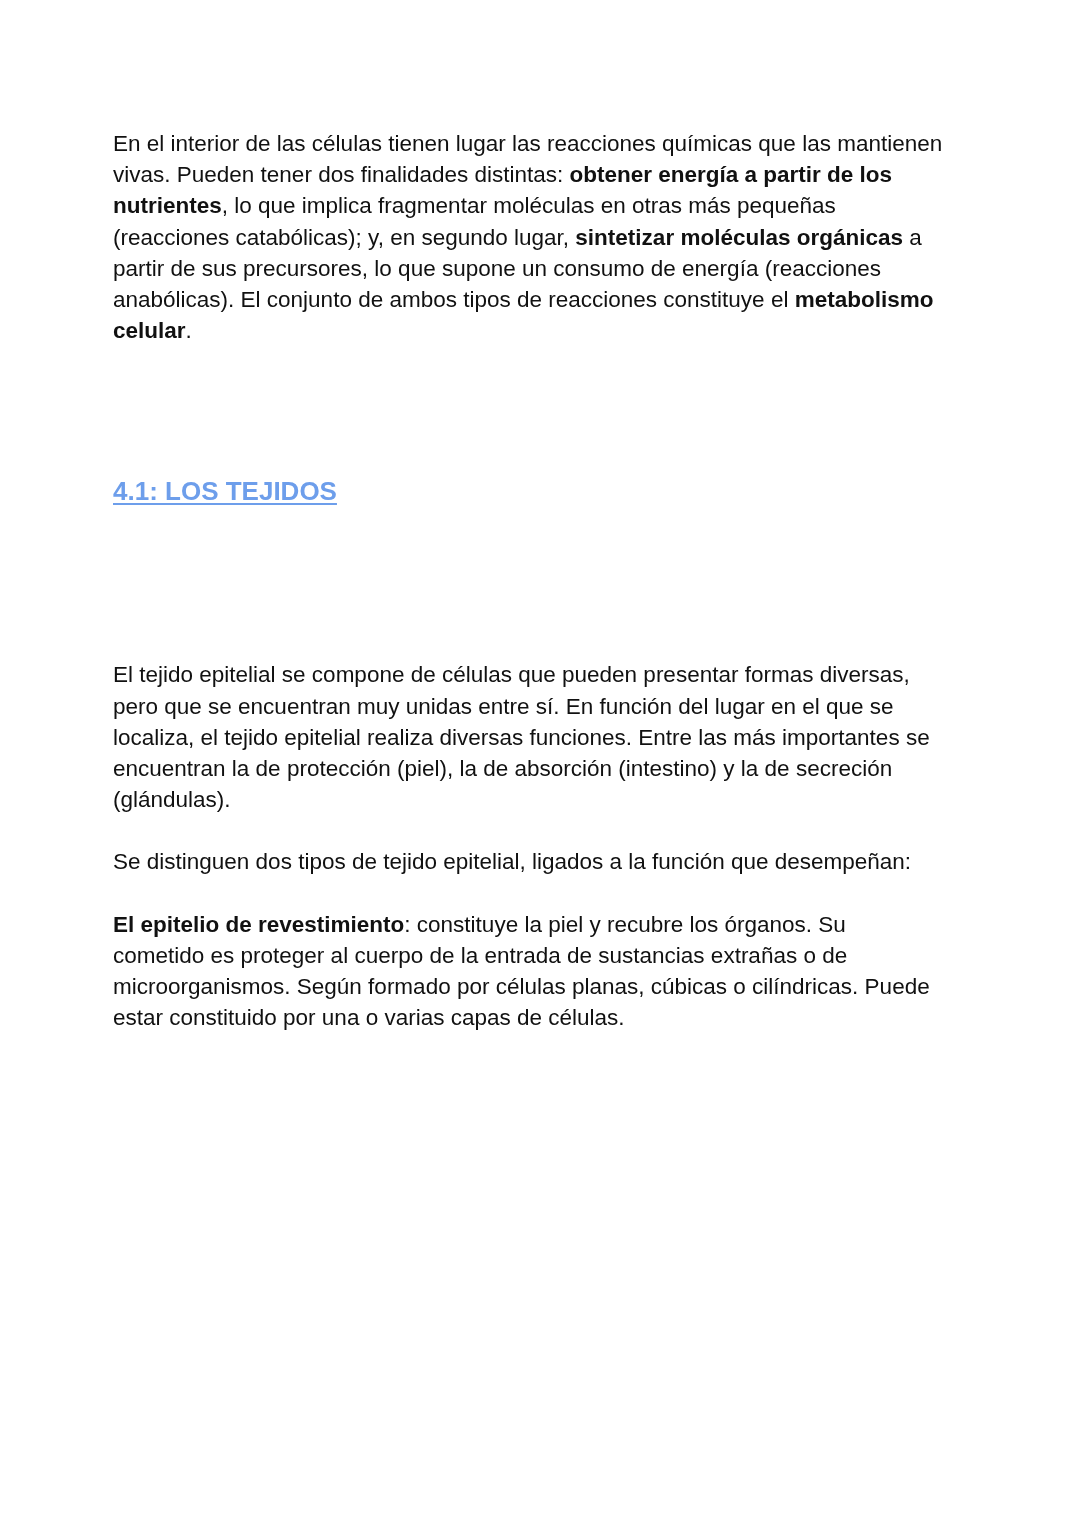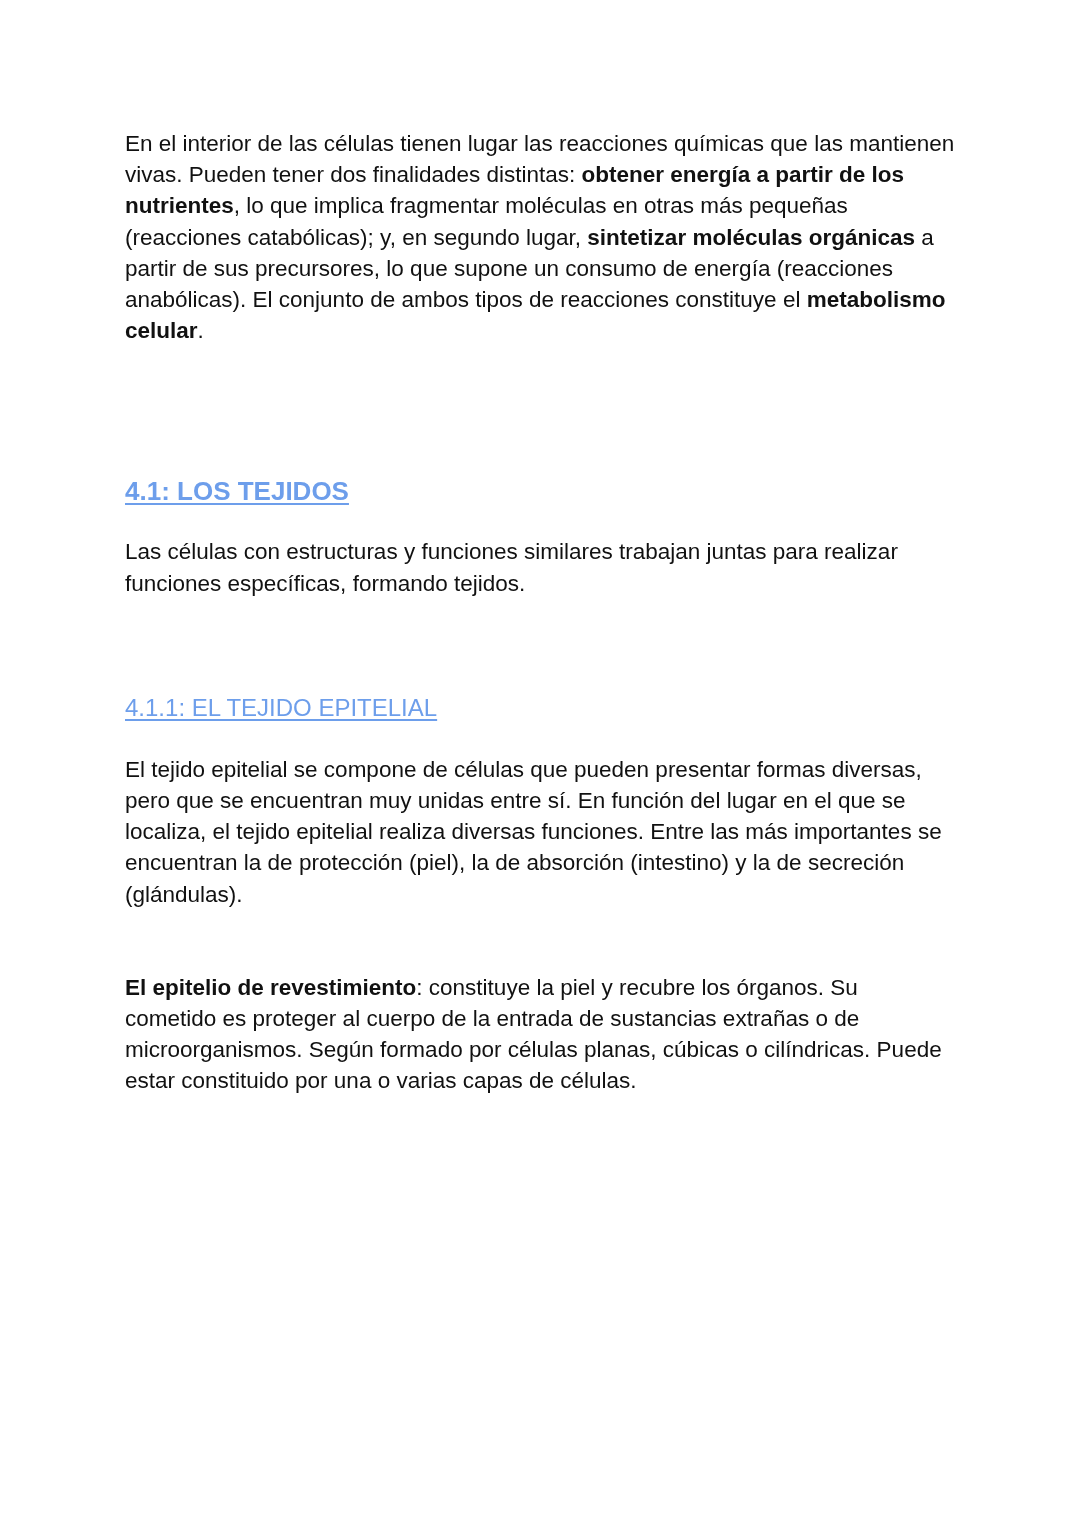--- a/index.html
+++ b/index.html
@@ -1,39 +1,38 @@
 <!DOCTYPE html>
 <html><head>
   <meta charset="utf-8">
   <style>
     html, body { margin: 0; padding: 0; background: #ffffff; }
     body { width: 1080px; height: 1525px; position: relative; overflow: hidden;
            font-family: "Liberation Sans", sans-serif; color: #111111; }
-    .page { position: absolute; left: 125px; top: 128px; width: 830px; }
+    .page { position: absolute; left: 113px; top: 128px; width: 830px; }
     p { margin: 0; font-size: 22.5px; line-height: 31.2px; }
     b { font-weight: bold; }
     .h1 { margin: 0; font-size: 26px; font-weight: bold; color: #6d9eeb;
           text-decoration: underline; text-underline-offset: 3px; line-height: 34px; }
     .h2 { margin: 0; font-size: 24px; font-weight: normal; color: #6d9eeb;
           text-decoration: underline; text-underline-offset: 3px; line-height: 32px; }
   </style>
 </head>
 <body>
 
 <div class="page">
   <p><span>En el interior de las células tienen lugar las reacciones químicas que las mantienen vivas. Pueden tener dos finalidades distintas: </span><b>obtener energía a partir de los nutrientes</b><span>, lo que implica fragmentar moléculas en otras más pequeñas (reacciones catabólicas); y, en segundo lugar, </span><b>sintetizar moléculas orgánicas</b><span> a partir de sus precursores, lo que supone un consumo de energía (reacciones anabólicas). El conjunto de ambos tipos de reacciones constituye el </span><b>metabolismo celular</b><span>.</span></p>
 
   <div style="height:128px"></div>
   <h1 class="h1">4.1: LOS TEJIDOS</h1>
 
   <div style="height:28px"></div>
-  <p>Las células con estructuras y funciones similares trabajan juntas para realizar funciones específicas, formando tejidos.</p>
   <div style="height:31px"></div>
 
   <div style="height:62px"></div>
-  <h2 class="h2">4.1.1: EL TEJIDO EPITELIAL</h2>
 
   <div style="height:30px"></div>
   <p>El tejido epitelial se compone de células que pueden presentar formas diversas, pero que se encuentran muy unidas entre sí. En función del lugar en el que se localiza, el tejido epitelial realiza diversas funciones. Entre las más importantes se encuentran la de protección (piel), la de absorción (intestino) y la de secreción (glándulas).</p>
   <div style="height:31px"></div>
+  <p>Se distinguen dos tipos de tejido epitelial, ligados a la función que desempeñan:</p>
   <div style="height:31px"></div>
   <p><b>El epitelio de revestimiento</b><span>: constituye la piel y recubre los órganos. Su cometido es proteger al cuerpo de la entrada de sustancias extrañas o de microorganismos. Según formado por células planas, cúbicas o cilíndricas. Puede estar constituido por una o varias capas de células.</span></p>
 </div>
 
 </body></html>

